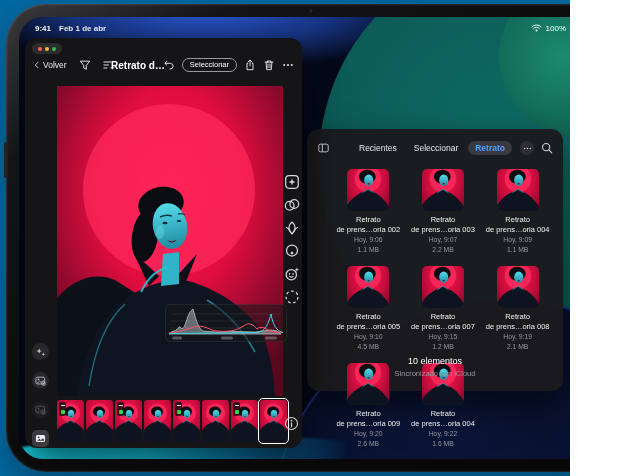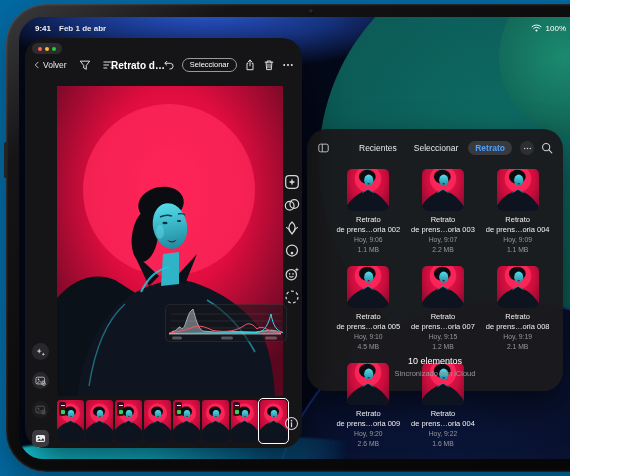--- a/index.html
+++ b/index.html
@@ -37,21 +37,21 @@
   .sb-left{display:flex;gap:8px;align-items:center;font-weight:700;}
   .sb-date{font-weight:600;opacity:.95;}
   .sb-right{display:flex;gap:4px;align-items:flex-start;font-weight:400;}
   .wifi{width:11px;height:8px;}
   .batt{position:relative;width:17px;height:8px;border:1px solid rgba(255,255,255,.5);border-radius:2.5px;}
   .batt i{position:absolute;inset:1px;background:#fff;border-radius:1.2px;}
   .batt:after{content:"";position:absolute;right:-3px;top:2px;width:2px;height:4px;background:rgba(255,255,255,.5);
         border-radius:0 1px 1px 0;}
 
   
-  .win{position:absolute;border-radius:20px;padding-left:32px;}
+  .win{position:absolute;border-radius:12px;padding-left:32px;}
 
   
   .fwin{left:288px;top:112px;width:256px;height:262px;background:rgba(27,27,30,.97);
         box-shadow:0 16px 36px rgba(0,0,0,.55);}
   .fhead{position:absolute;top:8px;left:0;right:0;height:22px;display:flex;align-items:center;padding:0 10px;}
   .fh-ic{color:#d8d8dc;width:13px;height:12px;flex:0 0 auto;background:none;border:none;padding:0;}
   .ftabs{display:flex;gap:3px;align-items:center;margin-left:22px;}
   .ftab{font-size:8.5px;color:#e6e6ea;background:none;border:none;padding:3px 7px;border-radius:9px;line-height:1;}
   .ftab.active{background:#39393e;color:#4da2ff;font-weight:600;}
   .fh-right{margin-left:auto;display:flex;gap:7px;align-items:center;}

